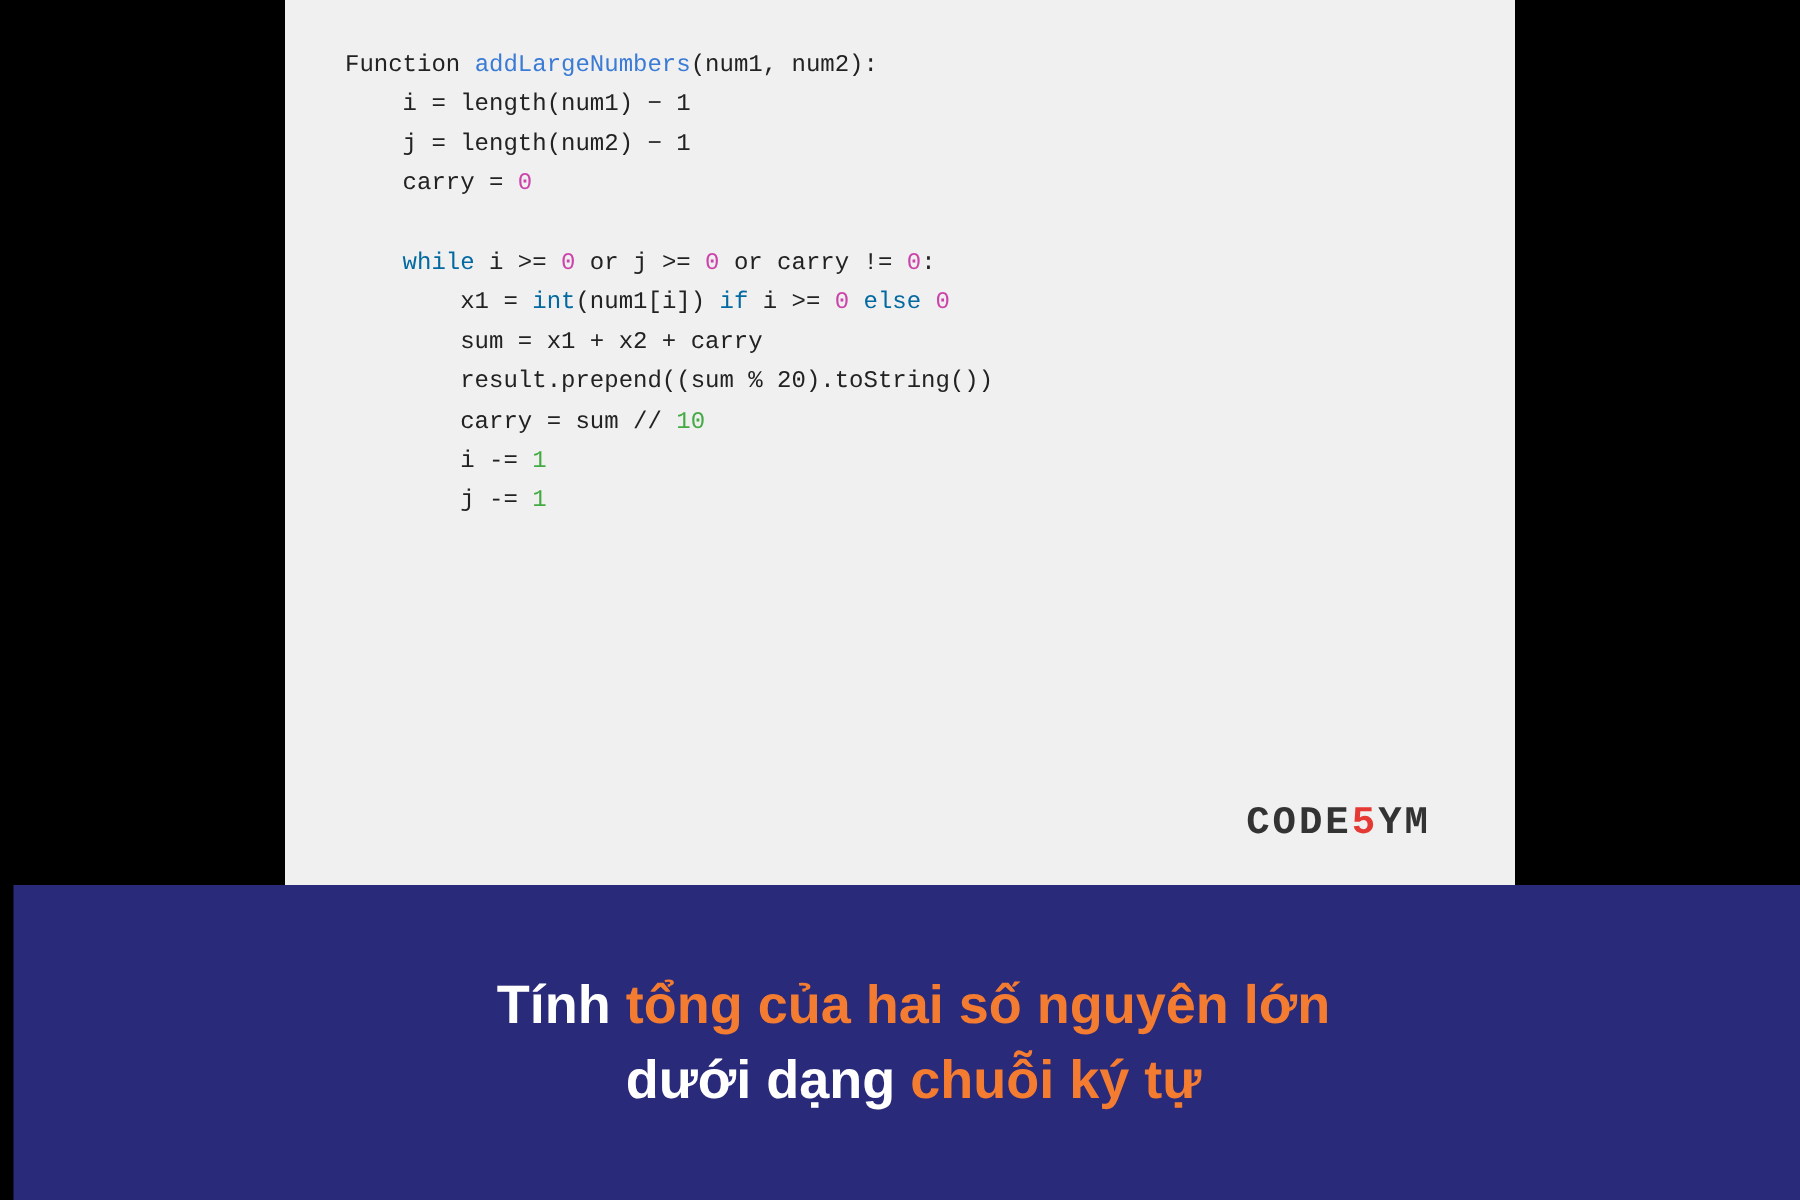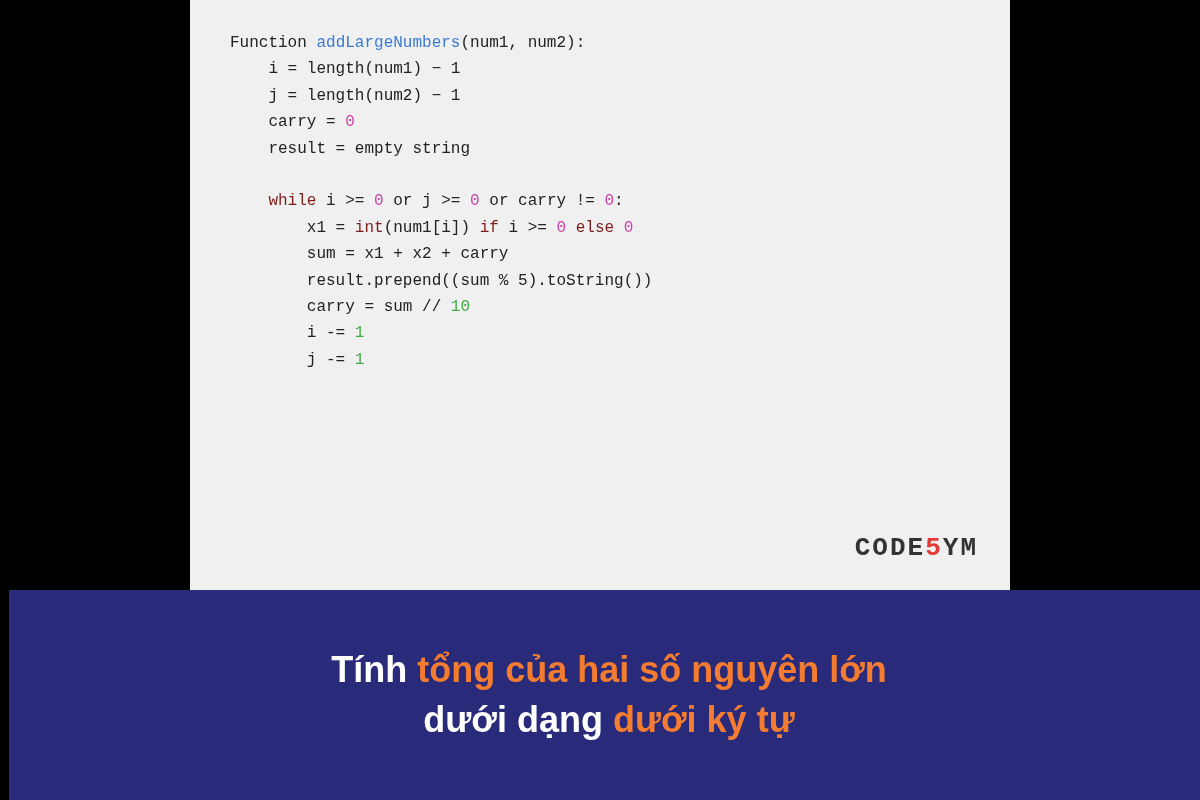--- a/index.html
+++ b/index.html
@@ -33,21 +33,21 @@
       display: flex;
       justify-content: center;
       align-items: stretch;
       position: relative;
       background: #000;
     }
 
     .code-panel {
       background: #f0f0f0;
       width: 820px;
-      padding: 30px 32px 20px 40px;
+      padding: 30px 56px 20px 40px;
       position: relative;
       font-family: 'Courier New', Courier, monospace;
       font-size: 16px;
       line-height: 1.6;
       display: flex;
       flex-direction: column;
       justify-content: space-between;
     }
 
     .code-content {
@@ -57,21 +57,21 @@
     .code-line {
       white-space: pre;
       display: block;
       color: #222;
       font-size: 16px;
       line-height: 1.65;
     }
 
     .kw-function { color: #222; }
     .kw-blue { color: #3a7bd5; }
-    .kw-pink { color: #7f1d1d; }
+    .kw-pink { color: #0369a1; }
     .kw-green { color: #44aa44; }
     .kw-num { color: #cc44aa; }
 
     .codesym-logo {
       text-align: right;
       font-family: 'Courier New', Courier, monospace;
       font-size: 26px;
       font-weight: bold;
       color: #333;
       letter-spacing: 2px;
@@ -118,32 +118,31 @@
       <div class="code-content">
 
         <span class="code-line"><span class="kw-function">Function </span><span class="kw-blue">addLargeNumbers</span><span class="kw-function">(num1, num2):</span></span>
 
         <span class="code-line">    i = length(num1) − 1</span>
 
         <span class="code-line">    j = length(num2) − 1</span>
 
         <span class="code-line">    carry = <span class="kw-num">0</span></span>
 
-        <span class="code-line">    result = empty string</span>
 
         <span class="code-line"> </span>
 
         <span class="code-line">    <span class="kw-pink">while</span> i &gt;= <span class="kw-num">0</span> or j &gt;= <span class="kw-num">0</span> or carry != <span class="kw-num">0</span>:</span>
 
         <span class="code-line">        x1 = <span class="kw-pink">int</span>(num1[i]) <span class="kw-pink">if</span> i &gt;= <span class="kw-num">0</span> <span class="kw-pink">else</span> <span class="kw-num">0</span></span>
 
 
         <span class="code-line">        sum = x1 + x2 + carry</span>
 
-        <span class="code-line">        result.prepend((sum % 5).toString())</span>
+        <span class="code-line">        result.prepend((sum % 20).toString())</span>
 
         <span class="code-line">        carry = sum // <span class="kw-green">10</span></span>
 
         <span class="code-line">        i -= <span class="kw-green">1</span></span>
 
         <span class="code-line">        j -= <span class="kw-green">1</span></span>
 
         <span class="code-line"> </span>
 
 
@@ -155,18 +154,18 @@
     </div>
   </div>
 
   <div class="bottom-banner">
     <div class="banner-text">
       <span>
         Tính <span class="orange">tổng của hai số nguyên lớn</span>
       </span>
       <br>
       <span>
-        dưới dạng <span class="orange">dưới ký tự</span>
+        dưới dạng <span class="orange">chuỗi ký tự</span>
       </span>
     </div>
   </div>
 
 </div>
 
 </body></html>

